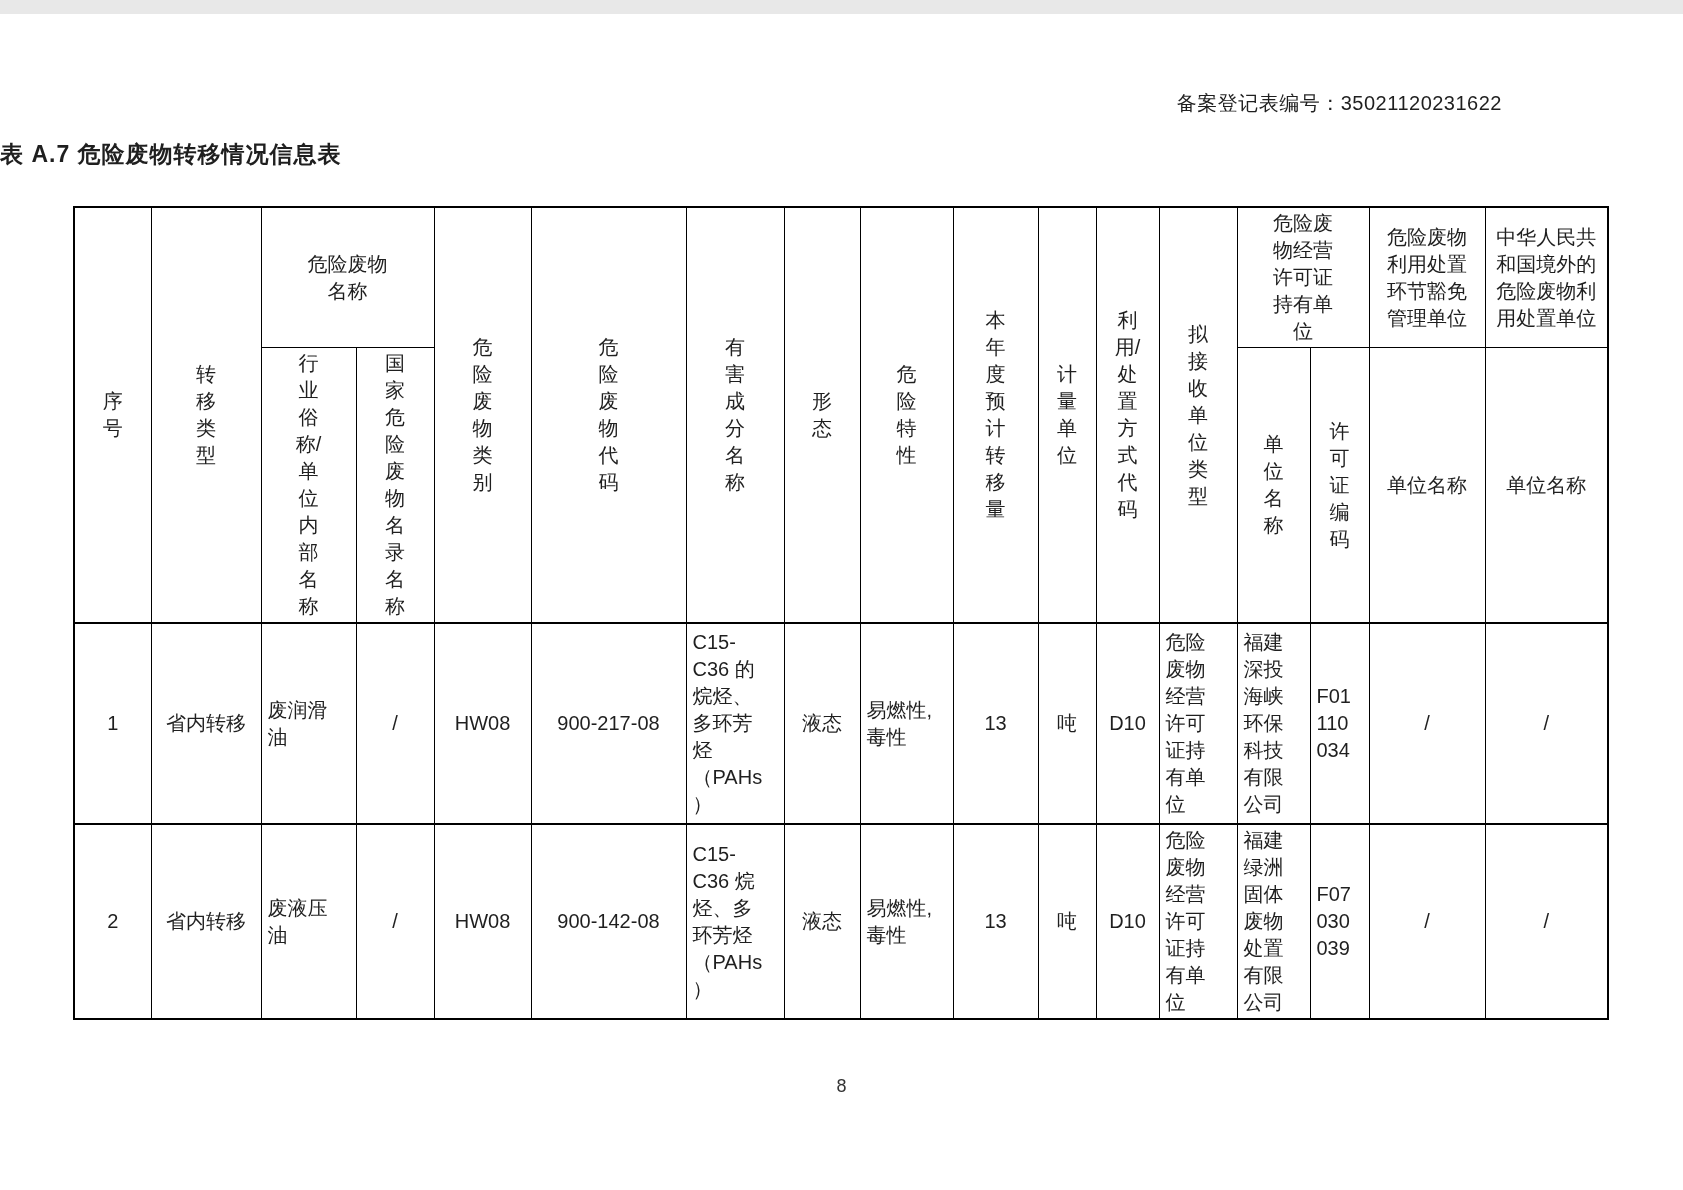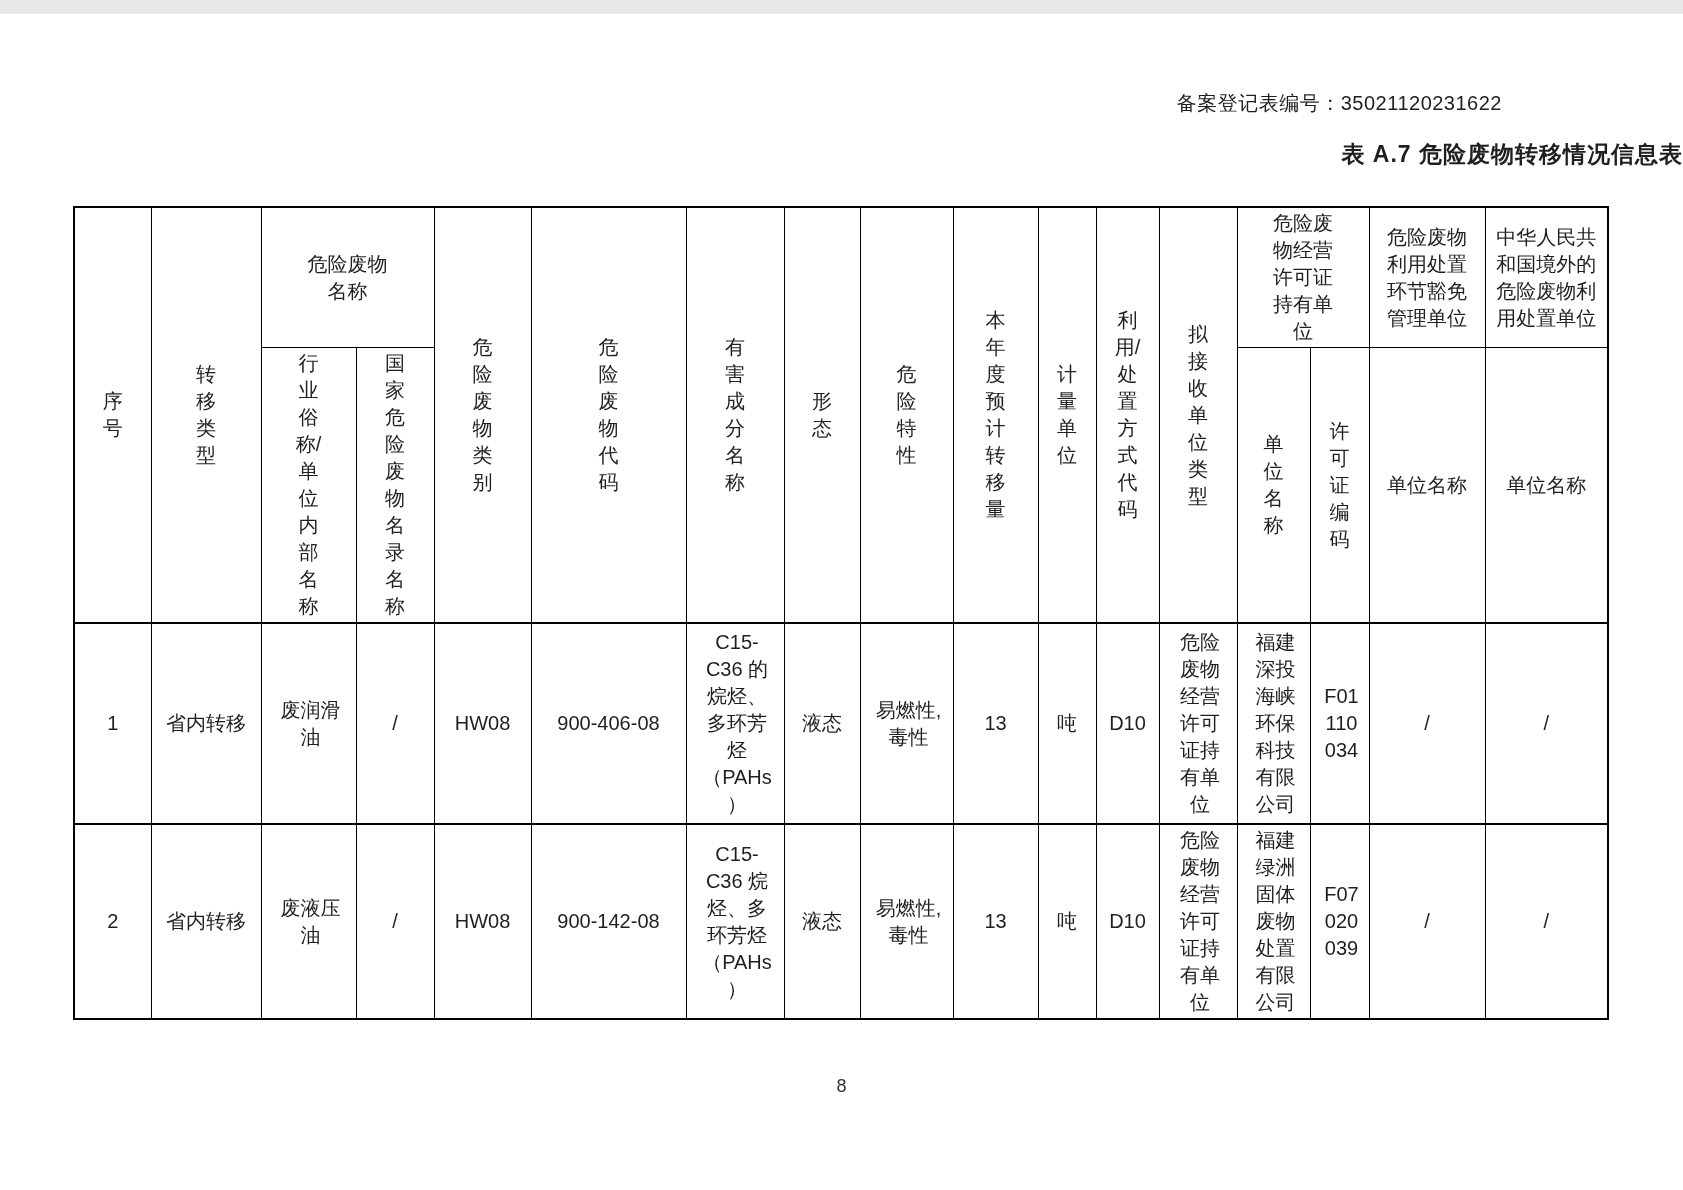--- a/index.html
+++ b/index.html
@@ -18,21 +18,21 @@
     top: 76px;
     right: 181px;
     font-size: 20px;
     letter-spacing: 0.5px;
   }
   .doc-title {
     position: absolute;
     top: 125px;
     left: 0;
     width: 100%;
-    text-align: right;
+    text-align: left;
     font-size: 23px;
     font-weight: 700;
     letter-spacing: 1px;
   }
   table.waste {
     position: absolute;
     left: 73px;
     top: 192px;
     width: 1534px;
     border-collapse: collapse;
@@ -44,21 +44,21 @@
     font-weight: 400;
     font-size: 20px;
     text-align: center;
     vertical-align: middle;
     padding: 2px;
     white-space: pre-line;
     overflow: hidden;
   }
   .waste thead th { line-height: 27px; }
   .waste tbody td { line-height: 27px; border-top-width: 2px; }
-  .waste td.l { text-align: center; padding-left: 6px; }
+  .waste td.l { text-align: left; padding-left: 6px; }
   .pagenum {
     position: absolute;
     top: 1062px;
     left: 0;
     width: 100%;
     text-align: center;
     font-size: 18px;
     color: #333;
   }
 </style>
@@ -201,21 +201,21 @@
       </tr>
     </thead>
     <tbody>
       <tr style="height:201px">
         <td>1</td>
         <td>省内转移</td>
         <td class="l">废润滑
 油</td>
         <td>/</td>
         <td>HW08</td>
-        <td>900-406-08</td>
+        <td>900-217-08</td>
         <td class="l">C15-
 C36 的
 烷烃、
 多环芳
 烃
 （PAHs
 ）</td>
         <td>液态</td>
         <td class="l">易燃性,
 毒性</td>
@@ -270,21 +270,21 @@
 有单
 位</td>
         <td class="l">福建
 绿洲
 固体
 废物
 处置
 有限
 公司</td>
         <td class="l">F07
-020
+030
 039</td>
         <td>/</td>
         <td>/</td>
       </tr>
     </tbody>
   </table>
 
   <div class="pagenum">8</div>
 
 </div>

